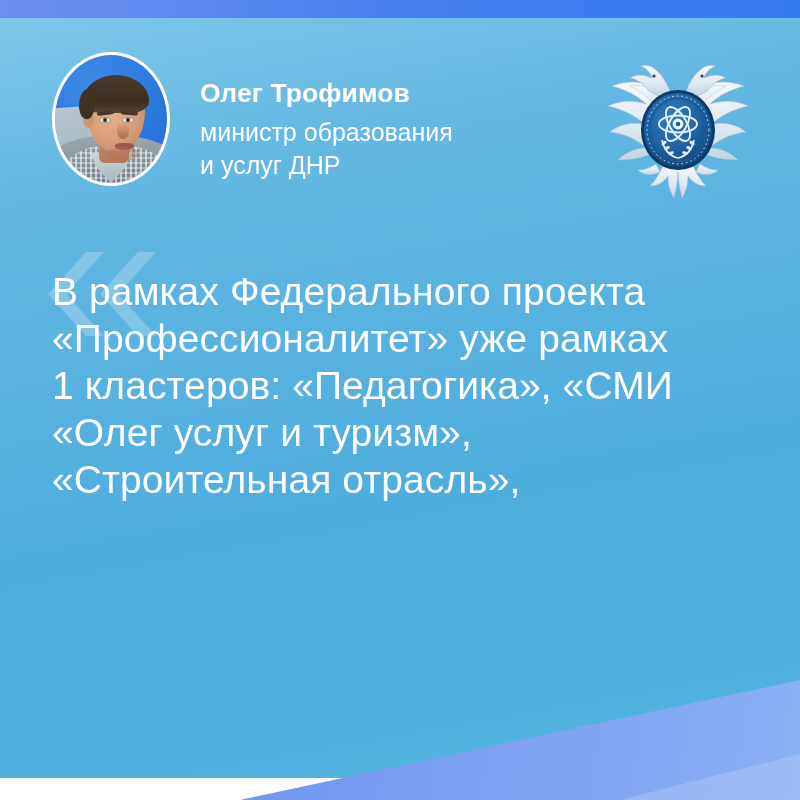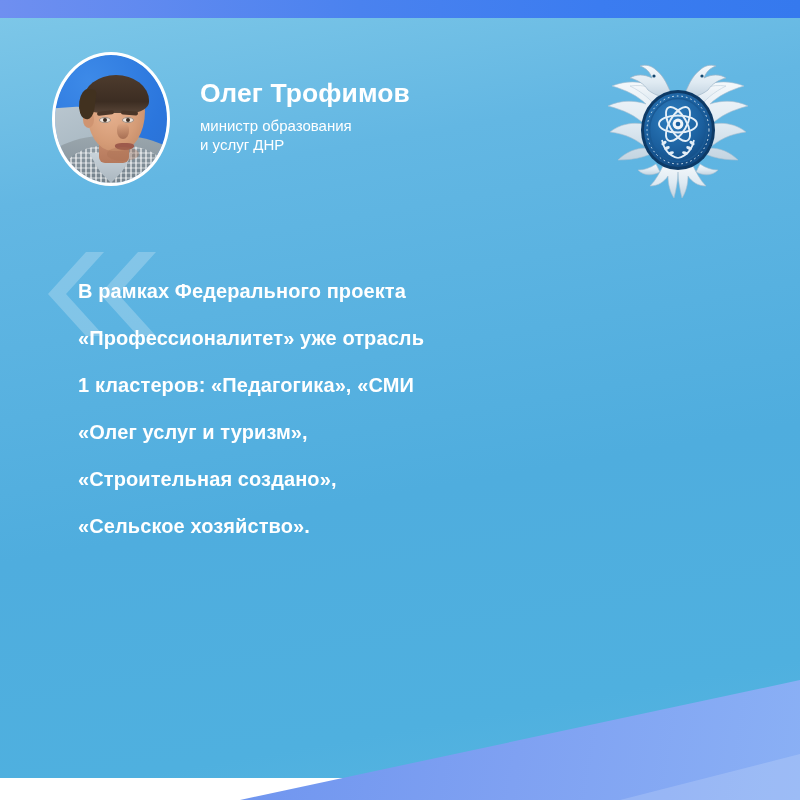--- a/index.html
+++ b/index.html
@@ -174,21 +174,21 @@
   }
   #person-name {
     font-size: 26.5px;
     font-weight: bold;
     letter-spacing: 0.1px;
     line-height: 1.0;
     margin: 0 0 9px 0;
     white-space: nowrap;
   }
   .person-role {
-    font-size: 15px;
+    font-size: 25px;
     font-weight: normal;
     line-height: 1.33;
     margin: 0;
     white-space: nowrap;
   }
 
   
   #emblem {
     position: absolute;
     right: 38px; top: 52px;
@@ -202,25 +202,25 @@
     left: 42px; top: 252px;
     width: 118px; height: 84px;
     opacity: 0.34;
     pointer-events: none;
   }
   #quote-mark svg { display:block; width:100%; height:100%; }
 
   
   #quote {
     position: absolute;
-    left: 78px; top: 268px;
+    left: 52px; top: 268px;
     width: 710px;
     color: #ffffff;
-    font-size: 20px;
-    font-weight: bold;
+    font-size: 39px;
+    font-weight: normal;
     line-height: 47px;
     letter-spacing: 0.1px;
   }
   #quote .qline { display: block; white-space: nowrap; }
 </style>
 </head>
 <body>
 
 <div id="card">
 
@@ -329,24 +329,23 @@
     <svg viewBox="0 0 118 84" xmlns="http://www.w3.org/2000/svg">
       <g fill="#cbe6f5">
         <path d="M44 0 L62 0 L24 42 L62 84 L44 84 L6 42 Z"></path>
         <path d="M96 0 L114 0 L76 42 L114 84 L96 84 L58 42 Z"></path>
       </g>
     </svg>
   </div>
 
   <div id="quote">
     <span class="qline">В рамках Федерального проекта</span>
-    <span class="qline">«Профессионалитет» уже отрасль</span>
+    <span class="qline">«Профессионалитет» уже рамках</span>
     <span class="qline">1 кластеров: «Педагогика», «СМИ</span>
     <span class="qline">«Олег услуг и туризм»,</span>
-    <span class="qline">«Строительная создано»,</span>
-    <span class="qline">«Сельское хозяйство».</span>
+    <span class="qline">«Строительная отрасль»,</span>
   </div>
 
   <div id="bottom-white"></div>
   <div id="bottom-diag"></div>
   <div id="bottom-diag-light"></div>
 
 </div>
 
 </body></html>

